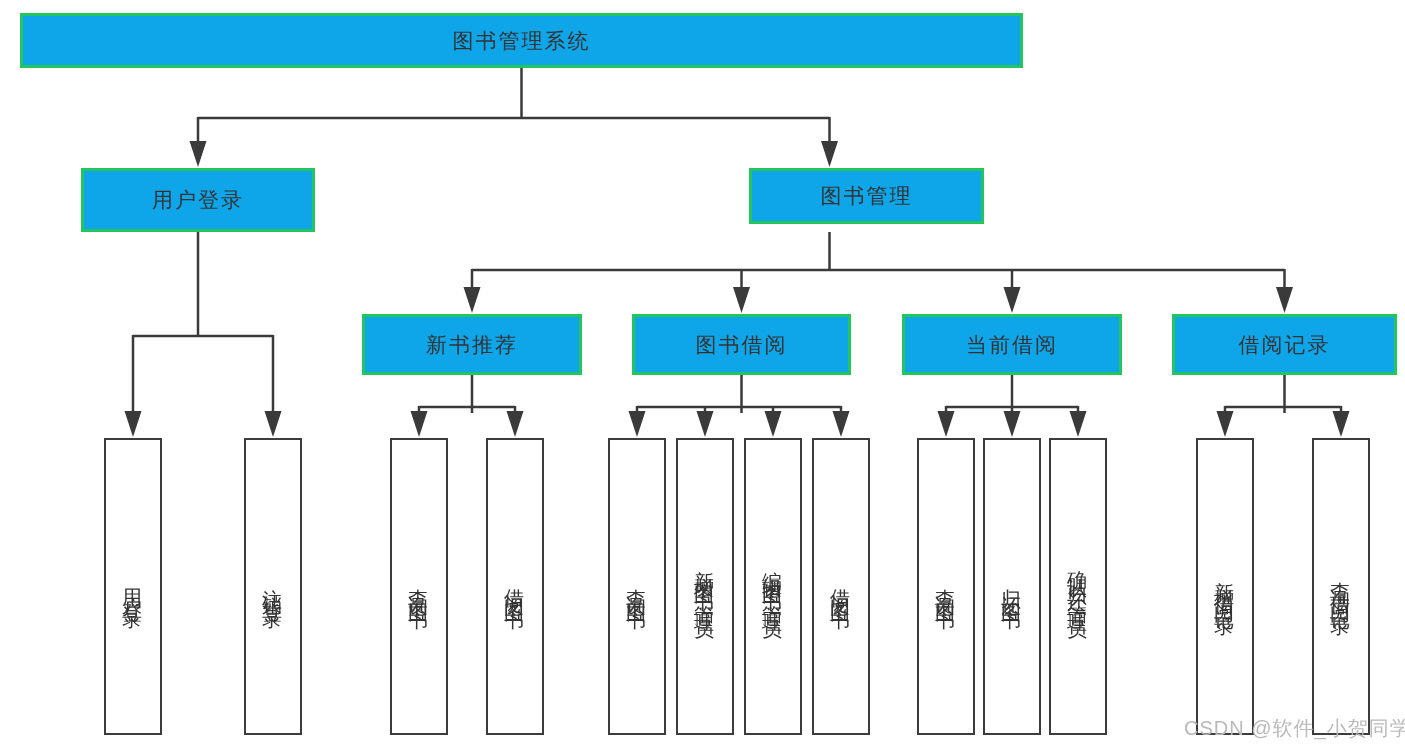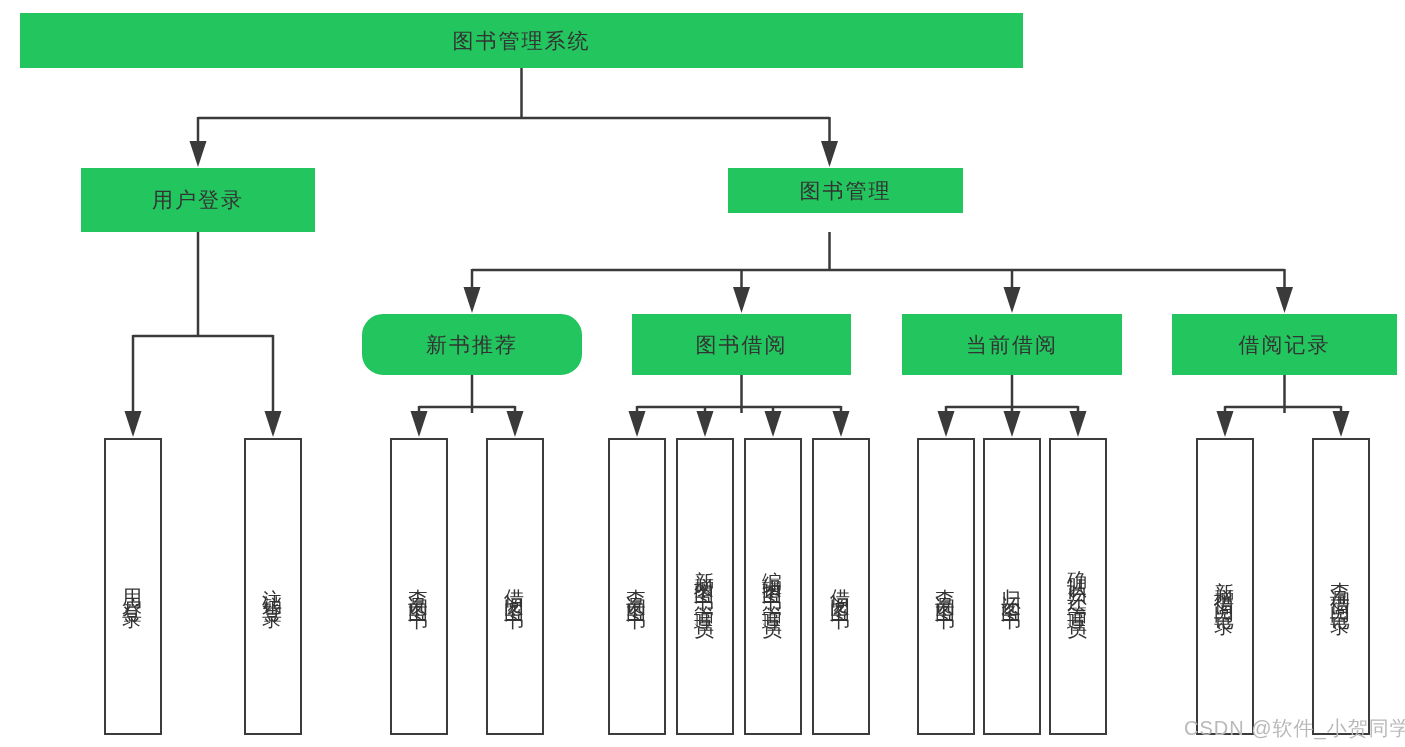--- a/index.html
+++ b/index.html
@@ -2,21 +2,21 @@
 <html><head>
 <meta charset="utf-8">
 <style>
   html,body{margin:0;padding:0;background:#ffffff;}
   #stage{
     position:relative;width:1405px;height:747px;background:#ffffff;overflow:hidden;
     font-family:"Liberation Sans","DejaVu Sans",sans-serif;color:#333333;
   }
   #wires{position:absolute;left:0;top:0;width:1405px;height:747px;}
   .hbox{
-    position:absolute;box-sizing:border-box;border:3px solid #22c55e;background:#22c55e;
+    position:absolute;box-sizing:border-box;border:3px solid #22c55e;background:#0ea5e9;
     display:flex;align-items:center;justify-content:center;
     font-size:21px;letter-spacing:2px;color:#333333;z-index:2;
   }
   .vbox{
     position:absolute;box-sizing:border-box;border:2.5px solid #3c3c3c;background:#ffffff;
     display:flex;align-items:center;justify-content:center;
     writing-mode:vertical-rl;text-orientation:mixed;
     font-size:20px;letter-spacing:7px;color:#333333;z-index:2;
   }
   .watermark{
@@ -93,23 +93,23 @@
       <polygon points="1003.5,411 1020.5,411 1012,437"></polygon>
       <polygon points="1069.5,411 1086.5,411 1078,437"></polygon>
       <polygon points="1216.5,411 1233.5,411 1225,437"></polygon>
       <polygon points="1332.5,411 1349.5,411 1341,437"></polygon>
     </g>
   </svg>
 
   <div class="hbox" style="left:20px;top:13px;width:1003px;height:55px;">图书管理系统</div>
 
   <div class="hbox" style="left:81px;top:168px;width:234px;height:64px;">用户登录</div>
-  <div class="hbox" style="left:728px;top:168px;width:235px;height:45px;">图书管理</div>
+  <div class="hbox" style="left:749px;top:168px;width:235px;height:56px;">图书管理</div>
 
-  <div class="hbox" style="left:362px;top:314px;width:220px;height:61px;border-radius:21px;">新书推荐</div>
+  <div class="hbox" style="left:362px;top:314px;width:220px;height:61px;">新书推荐</div>
   <div class="hbox" style="left:902px;top:314px;width:220px;height:61px;">当前借阅</div>
   <div class="hbox" style="left:632px;top:314px;width:219px;height:61px;">图书借阅</div>
   <div class="hbox" style="left:1172px;top:314px;width:225px;height:61px;font-family:Liberation Mono, monospace;">借阅记录</div>
 
   <div class="vbox" style="left:104px;top:438px;width:58px;height:297px;">用户登录</div>
   <div class="vbox" style="left:244px;top:438px;width:58px;height:297px;">注销登录</div>
 
   <div class="vbox" style="left:390px;top:438px;width:58px;height:297px;">查询图书</div>
   <div class="vbox" style="left:486px;top:438px;width:58px;height:297px;">借阅图书</div>
 

